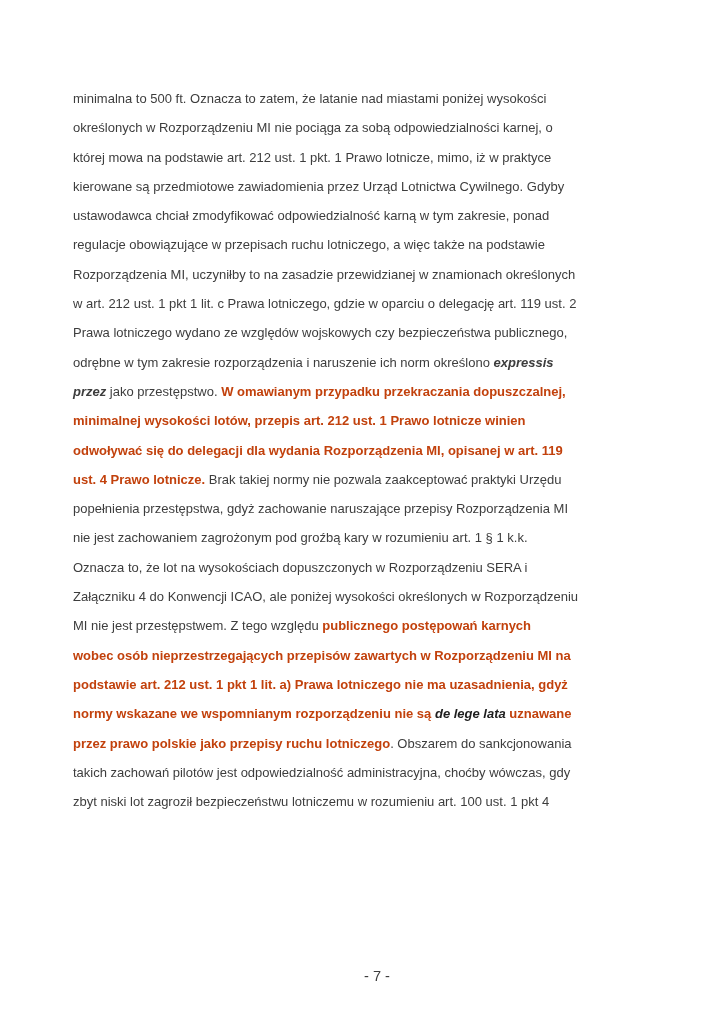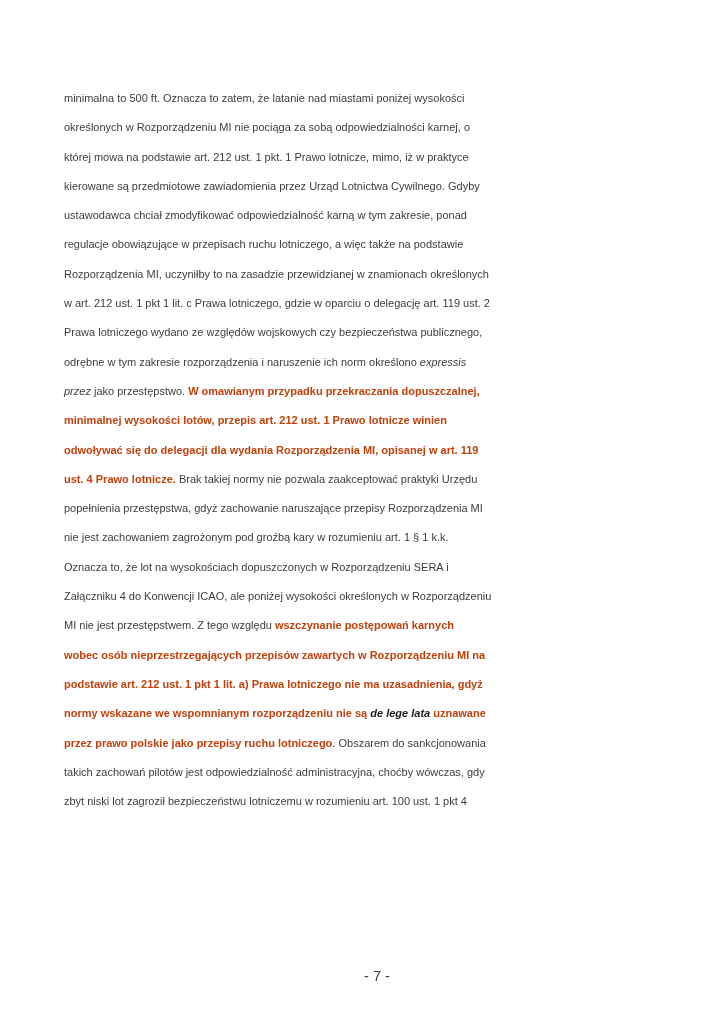--- a/index.html
+++ b/index.html
@@ -11,32 +11,32 @@
     position: relative;
     width: 722px;
     height: 1021px;
     background: #ffffff;
     font-family: "Liberation Sans", sans-serif;
     color: #3d3d3d;
     overflow: hidden;
   }
   .text-block {
     position: absolute;
-    left: 64px;
+    left: 73px;
     top: 84px;
     width: 604px;
-    font-size: 11px;
+    font-size: 13px;
     line-height: 29.3px;
   }
   .line {
     white-space: pre;
   }
   .seg-n { font-weight: 400; font-style: normal; }
   .seg-b { font-weight: 700; font-style: normal; color: #c2410c; }
-  .seg-i { font-weight: 400; font-style: italic; }
+  .seg-i { font-weight: 700; font-style: italic; }
   .seg-bi { font-weight: 700; font-style: italic; color: #1e1e1e; text-align: center; }
   .page-number {
     position: absolute;
     left: 68px;
     top: 966px;
     width: 618px;
     text-align: center;
     font-size: 14.6px;
     line-height: 20px;
     color: #3d3d3d;
@@ -58,21 +58,21 @@
       <div class="line"><span class="seg-n">Prawa lotniczego wydano ze względów wojskowych czy bezpieczeństwa publicznego,</span></div>
       <div class="line"><span class="seg-n">odrębne w tym zakresie rozporządzenia i naruszenie ich norm określono </span><span class="seg-i">expressis</span></div>
       <div class="line"><span class="seg-i">przez</span><span class="seg-n"> jako przestępstwo. </span><span class="seg-b">W omawianym przypadku przekraczania dopuszczalnej,</span></div>
       <div class="line"><span class="seg-b">minimalnej wysokości lotów, przepis art. 212 ust. 1 Prawo lotnicze winien</span></div>
       <div class="line"><span class="seg-b">odwoływać się do delegacji dla wydania Rozporządzenia MI, opisanej w art. 119</span></div>
       <div class="line"><span class="seg-b">ust. 4 Prawo lotnicze.</span><span class="seg-n"> Brak takiej normy nie pozwala zaakceptować praktyki Urzędu</span></div>
       <div class="line"><span class="seg-n">popełnienia przestępstwa, gdyż zachowanie naruszające przepisy Rozporządzenia MI</span></div>
       <div class="line"><span class="seg-n">nie jest zachowaniem zagrożonym pod groźbą kary w rozumieniu art. 1 § 1 k.k.</span></div>
       <div class="line"><span class="seg-n">Oznacza to, że lot na wysokościach dopuszczonych w Rozporządzeniu SERA i</span></div>
       <div class="line"><span class="seg-n">Załączniku 4 do Konwencji ICAO, ale poniżej wysokości określonych w Rozporządzeniu</span></div>
-      <div class="line"><span class="seg-n">MI nie jest przestępstwem. Z tego względu </span><span class="seg-b">wszczynanie postępowań karnych</span></div>
+      <div class="line"><span class="seg-n">MI nie jest przestępstwem. Z tego względu </span><span class="seg-b">publicznego postępowań karnych</span></div>
       <div class="line"><span class="seg-b">wobec osób nieprzestrzegających przepisów zawartych w Rozporządzeniu MI na</span></div>
       <div class="line"><span class="seg-b">podstawie art. 212 ust. 1 pkt 1 lit. a) Prawa lotniczego nie ma uzasadnienia, gdyż</span></div>
       <div class="line"><span class="seg-b">normy wskazane we wspomnianym rozporządzeniu nie są </span><span class="seg-bi">de lege lata</span><span class="seg-b"> uznawane</span></div>
       <div class="line"><span class="seg-b">przez prawo polskie jako przepisy ruchu lotniczego</span><span class="seg-n">. Obszarem do sankcjonowania</span></div>
       <div class="line"><span class="seg-n">takich zachowań pilotów jest odpowiedzialność administracyjna, choćby wówczas, gdy</span></div>
       <div class="line"><span class="seg-n">zbyt niski lot zagroził bezpieczeństwu lotniczemu w rozumieniu art. 100 ust. 1 pkt 4</span></div>
     </div>
   <div class="page-number">- 7 -</div>
 </div>
 

